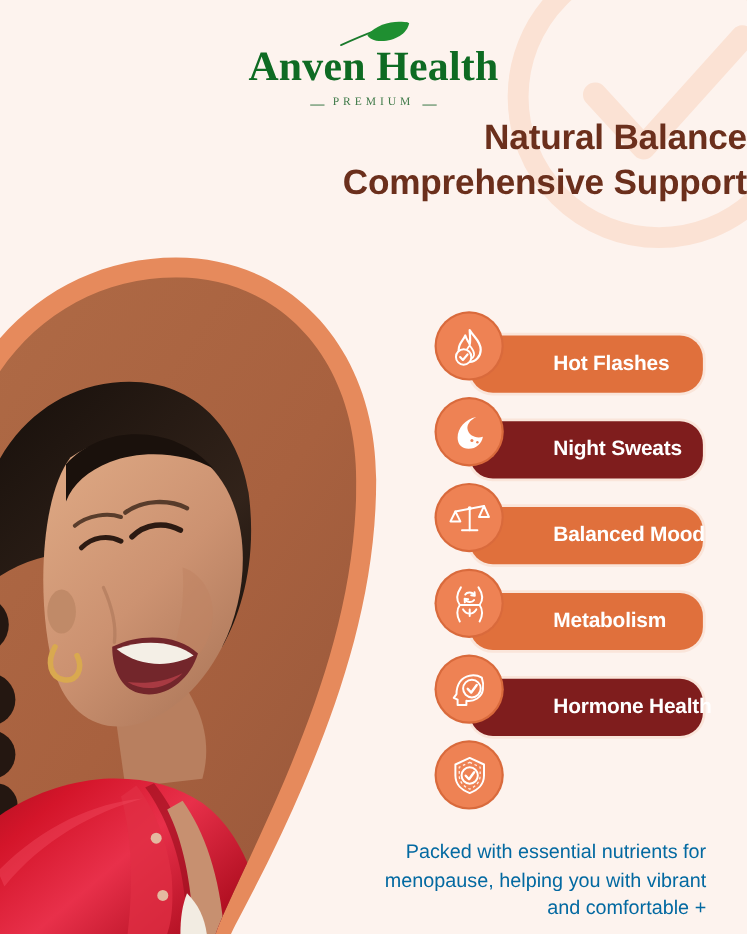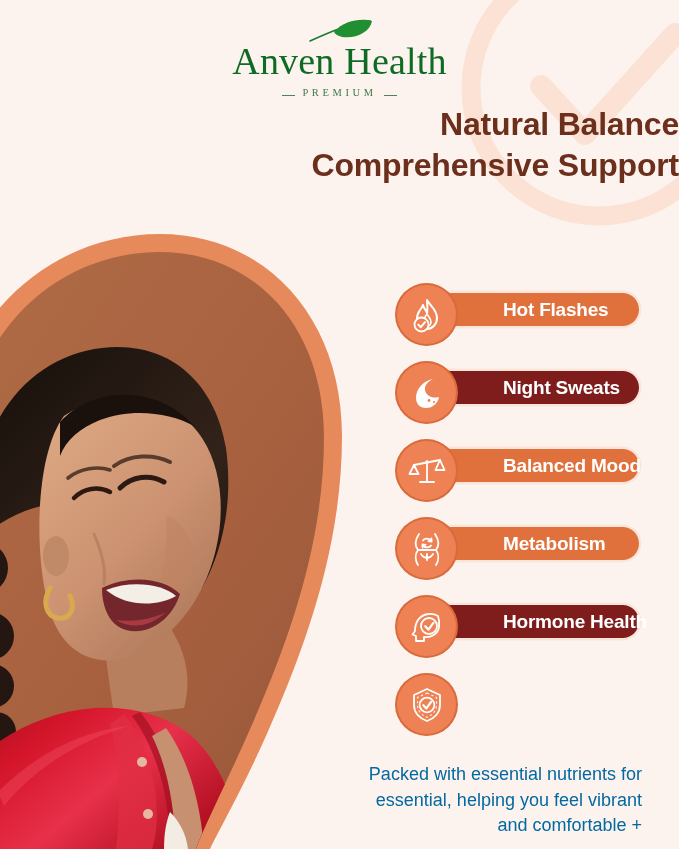--- a/index.html
+++ b/index.html
@@ -42,21 +42,21 @@
     width: 679px;
     text-align: center;
   }
   .leaf-wrap {
     height: 26px;
     margin-bottom: -2px;
   }
   .logo-name {
     font-family: "Liberation Serif", serif;
     font-size: 38px;
-    font-weight: normal;
+    font-weight: bold;
     color: #0e6b23;
     letter-spacing: 0.2px;
     line-height: 1;
   }
   .logo-sub {
     margin-top: 7px;
     font-family: "Liberation Serif", serif;
     font-size: 10.5px;
     letter-spacing: 3.6px;
     color: #3f7a49;
@@ -106,22 +106,22 @@
     top: 285px;
     width: 245px;
   }
   .benefit-row {
     position: relative;
     height: 78px;
   }
   .pill {
     position: absolute;
     left: 30px;
-    top: 8px;
-    height: 33px;
+    top: 20px;
+    height: 52px;
     width: 212px;
     border-radius: 21px;
     display: flex;
     align-items: center;
     box-sizing: border-box;
     padding-left: 76px;
   }
   .pill.orange {
     background: #e0703c;
     box-shadow: 0 0 0 2.5px #fae5da;
@@ -393,17 +393,17 @@
           <circle cx="20" cy="20" r="7.4" fill="none" stroke="#ffffff" stroke-width="1.8"></circle>
           <path d="M16.4 20.2 L19.4 23.4 L24 17" fill="none" stroke="#ffffff" stroke-width="2.2" stroke-linecap="round" stroke-linejoin="round"></path>
         </svg>
       </div>
     </div>
 
   </div>
 
   <div class="footer-note">
     <div>Packed with essential nutrients for</div>
-    <div>essential, helping you feel vibrant</div>
+    <div>menopause, helping you with vibrant</div>
     <div>and comfortable +</div>
   </div>
 
 </div>
 
 </body></html>

